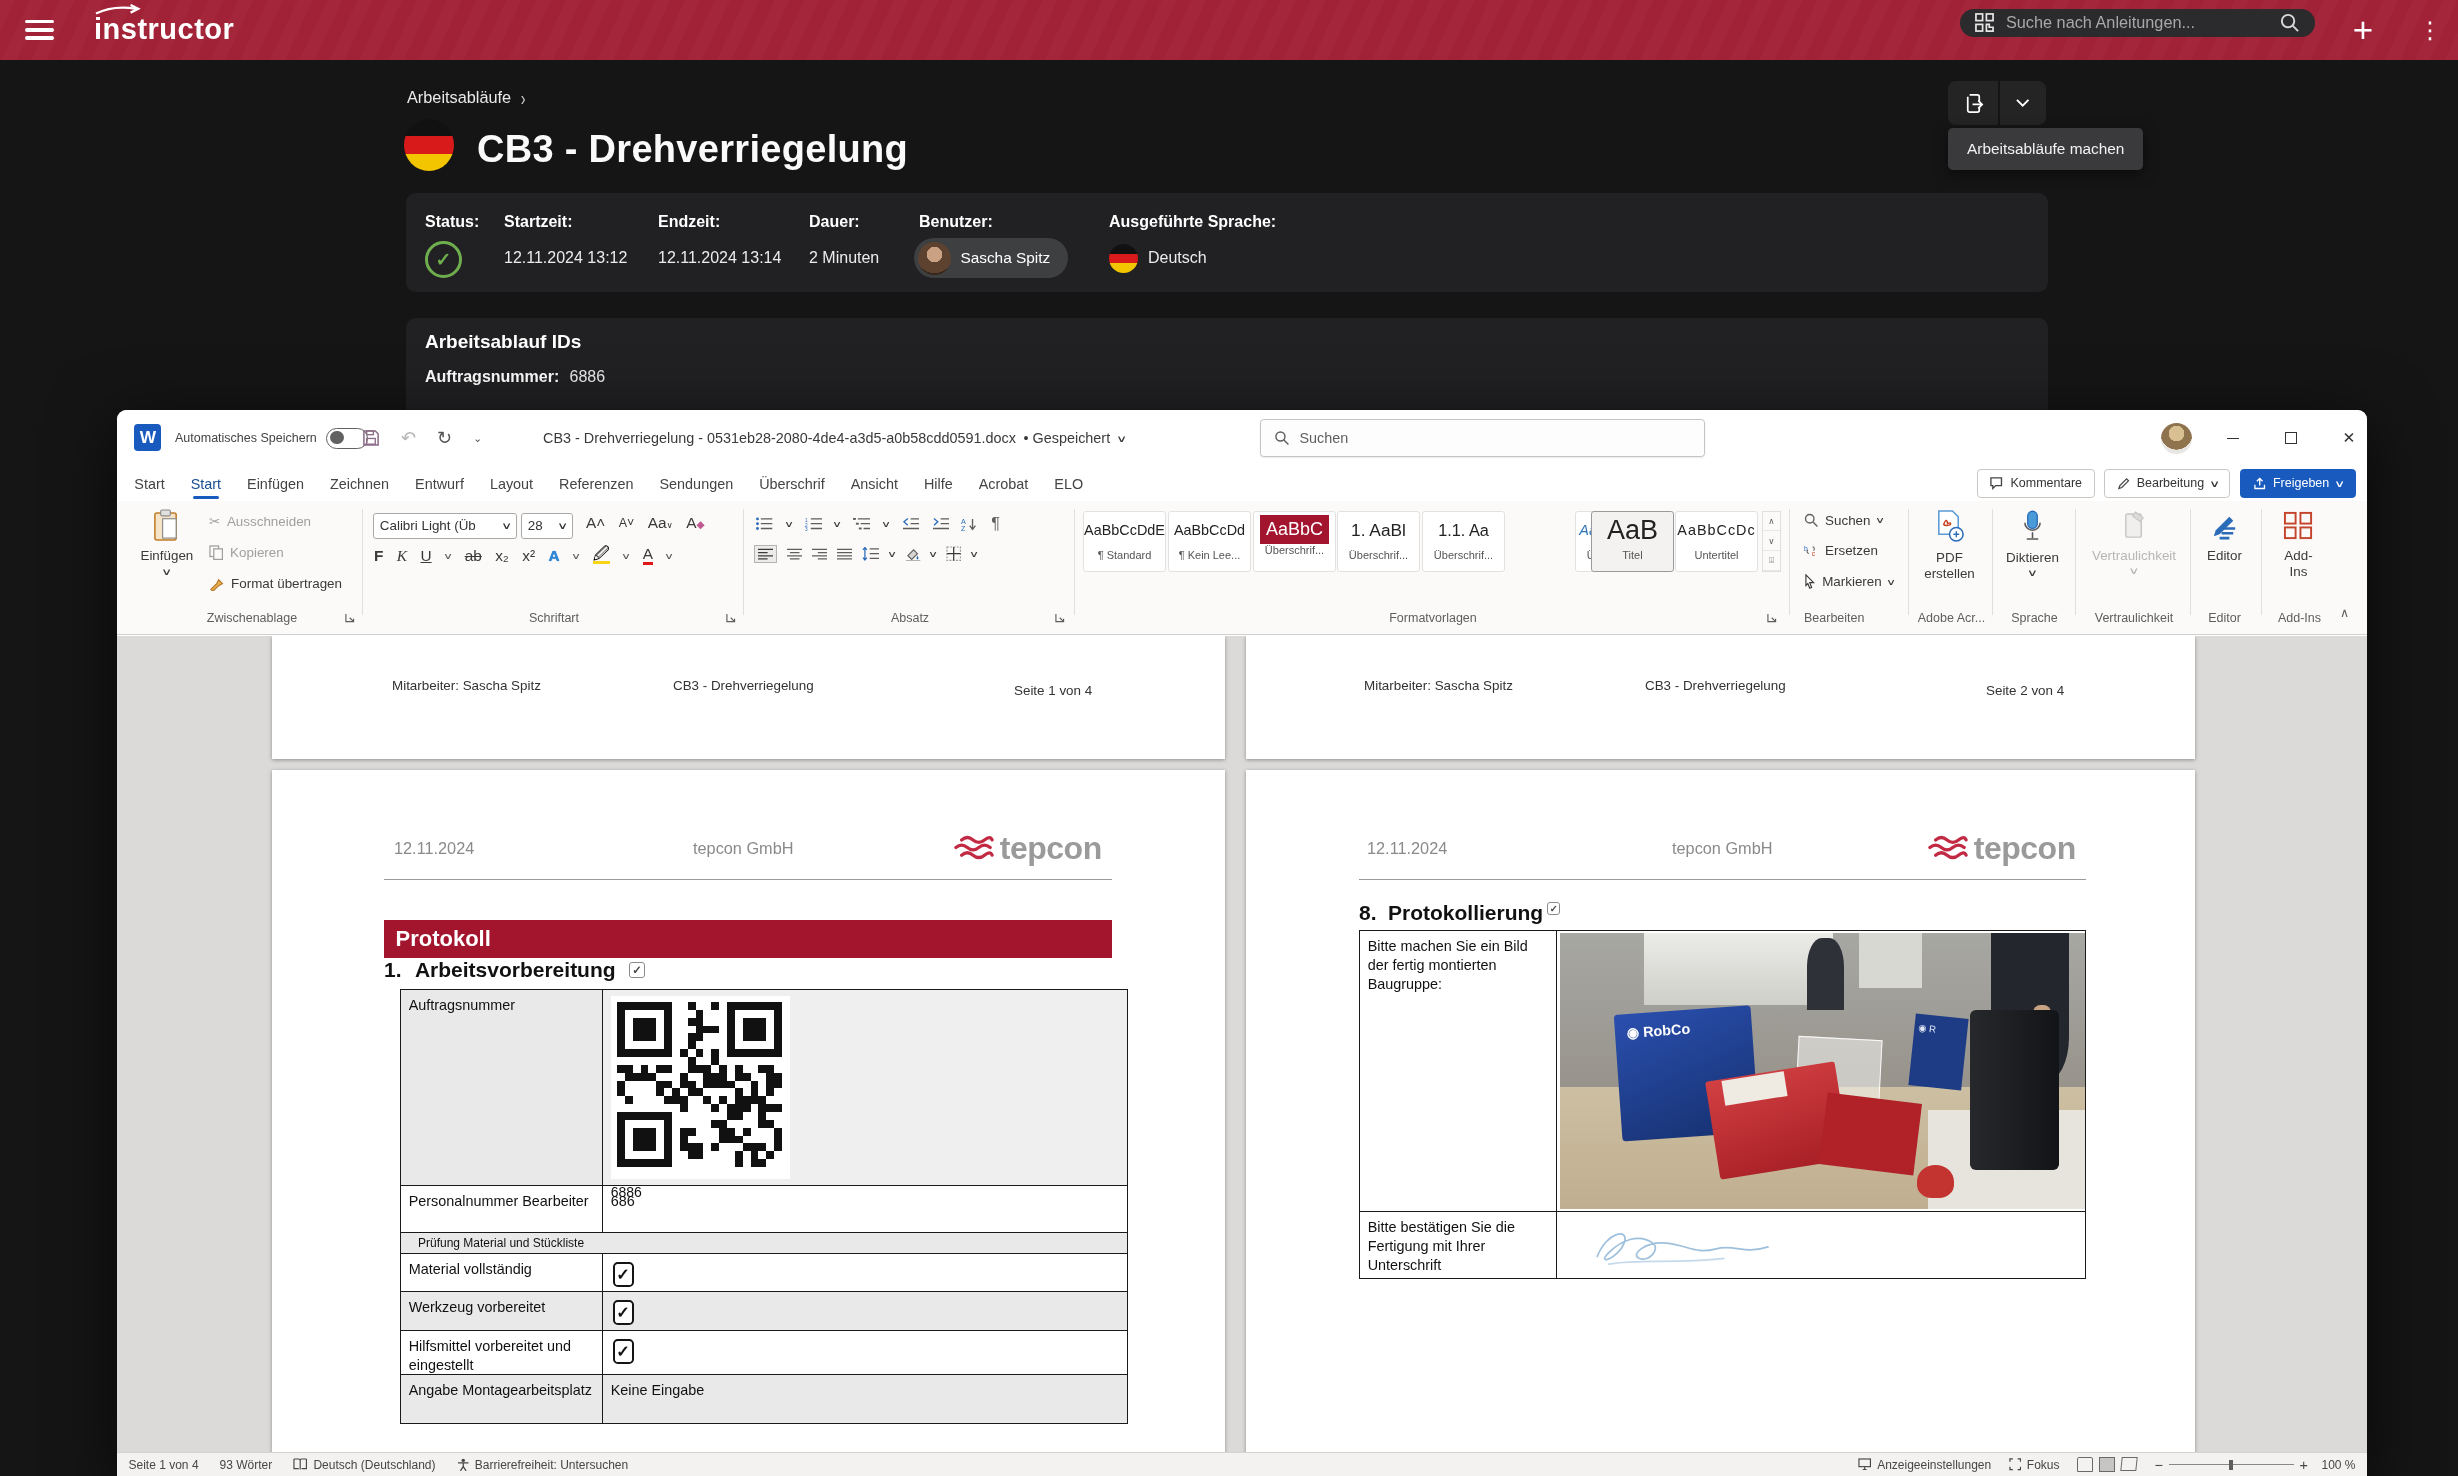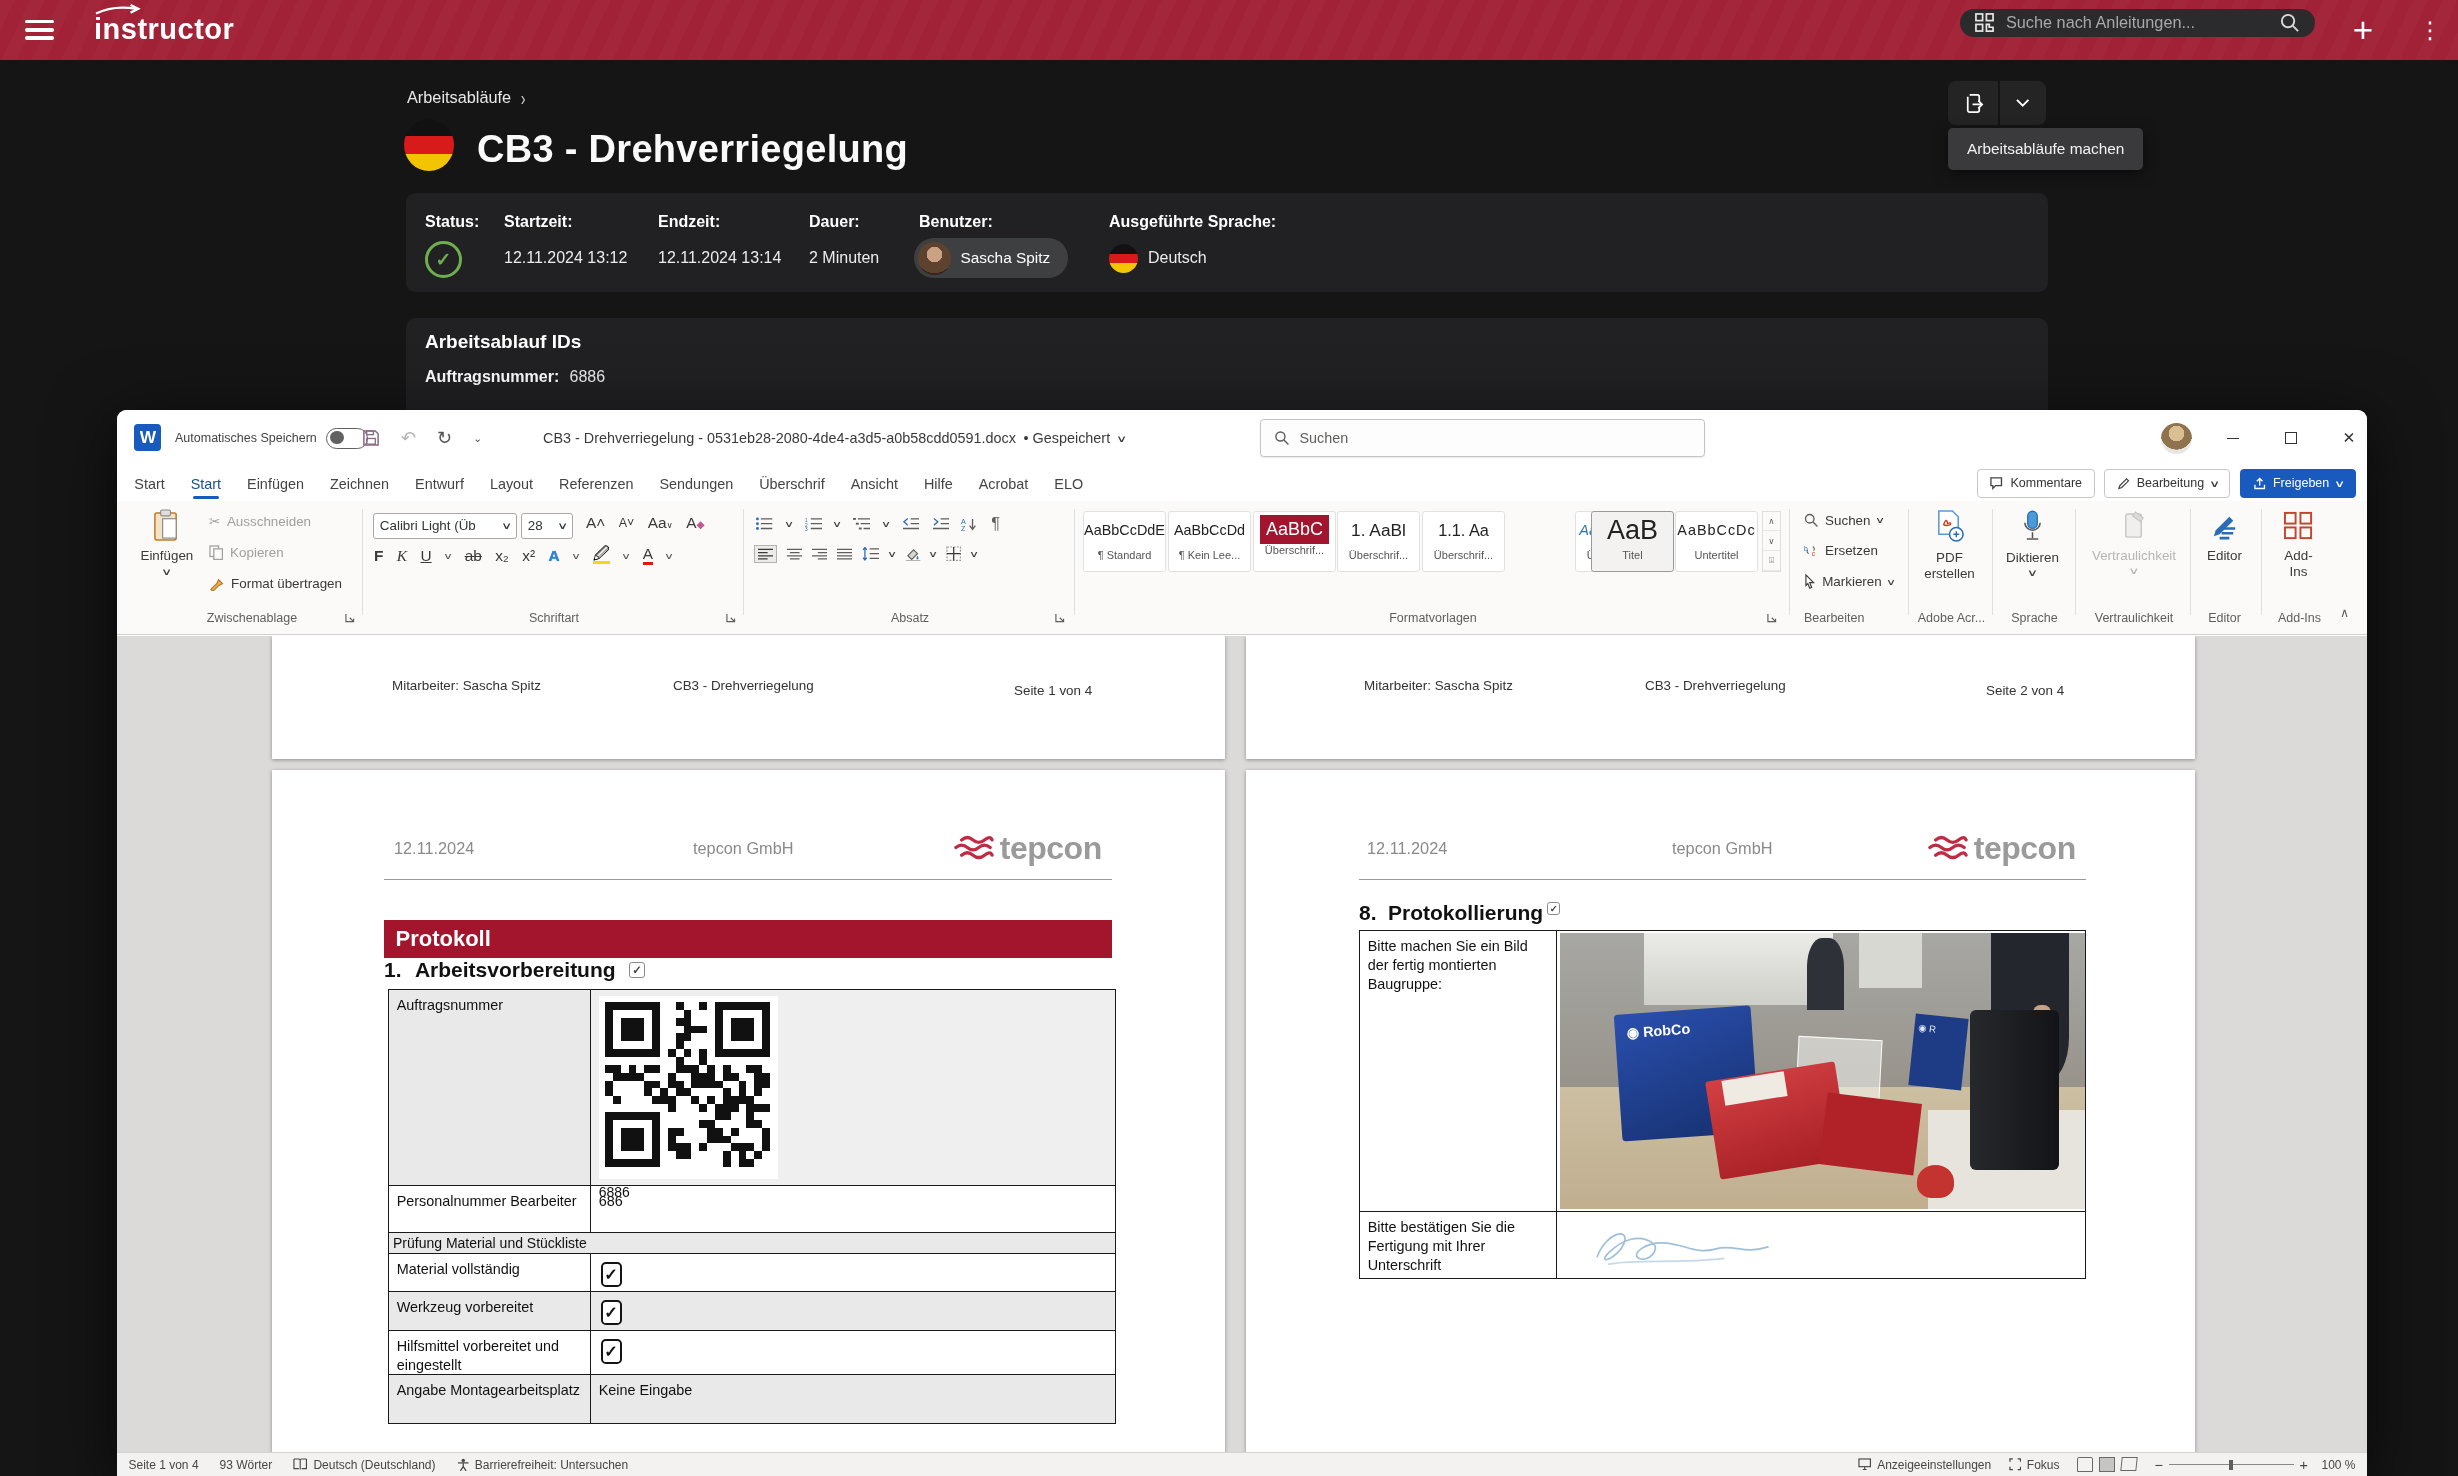--- a/index.html
+++ b/index.html
@@ -653,21 +653,21 @@
         <div class="hrule" style="left:112px; top:109px; width:728px"></div>
 
         <div class="banner" style="left:112px; top:150px; width:728px; height:38px">Protokoll</div>
 
         <div class="dheading" style="left:112px; top:188px">
           <span>1.</span>
           <span>Arbeitsvorbereitung</span>
           <span class="cc-box">✓</span>
         </div>
 
-        <div class="dtable" style="left:116px; top:219px; width:728px">
+        <div class="dtable" style="left:128px; top:219px; width:728px">
           <div class="drow gray" style="height:196px">
             <div class="dcell dlab gray">Auftragsnummer</div>
             <div class="dcell dval" style="background:#efefef">
               <div class="qr-wrap">
                 <svg width="165" height="165" viewBox="0 0 21 21" shape-rendering="crispEdges">
                     <rect x="0" y="0" width="21" height="21" fill="#fff"></rect>
                     <rect x="0" y="0" width="7" height="7" fill="#111"></rect>
                     <rect x="1" y="1" width="5" height="5" fill="#fff"></rect>
                     <rect x="2" y="2" width="3" height="3" fill="#111"></rect>
                     <rect x="14" y="0" width="7" height="7" fill="#111"></rect>
@@ -791,21 +791,21 @@
                   </svg>
               </div>
               <div class="qr-cap">6886</div>
             </div>
           </div>
           <div class="drow" style="height:47px">
             <div class="dcell dlab">Personalnummer Bearbeiter</div>
             <div class="dcell dval">686</div>
           </div>
           <div class="drow gray" style="height:21px">
-            <div class="dcell" style="padding:1px 4px; font-size:14px">Prüfung Material und Stückliste</div>
+            <div class="dcell" style="padding:1px 17px; font-size:12px">Prüfung Material und Stückliste</div>
           </div>
           <div class="drow" style="height:38px">
             <div class="dcell dlab">Material vollständig</div>
             <div class="dcell dval">
                 <span class="cbx">✓</span>
               </div>
           </div>
           <div class="drow gray" style="height:39px">
             <div class="dcell dlab gray">Werkzeug vorbereitet</div>
             <div class="dcell dval">

